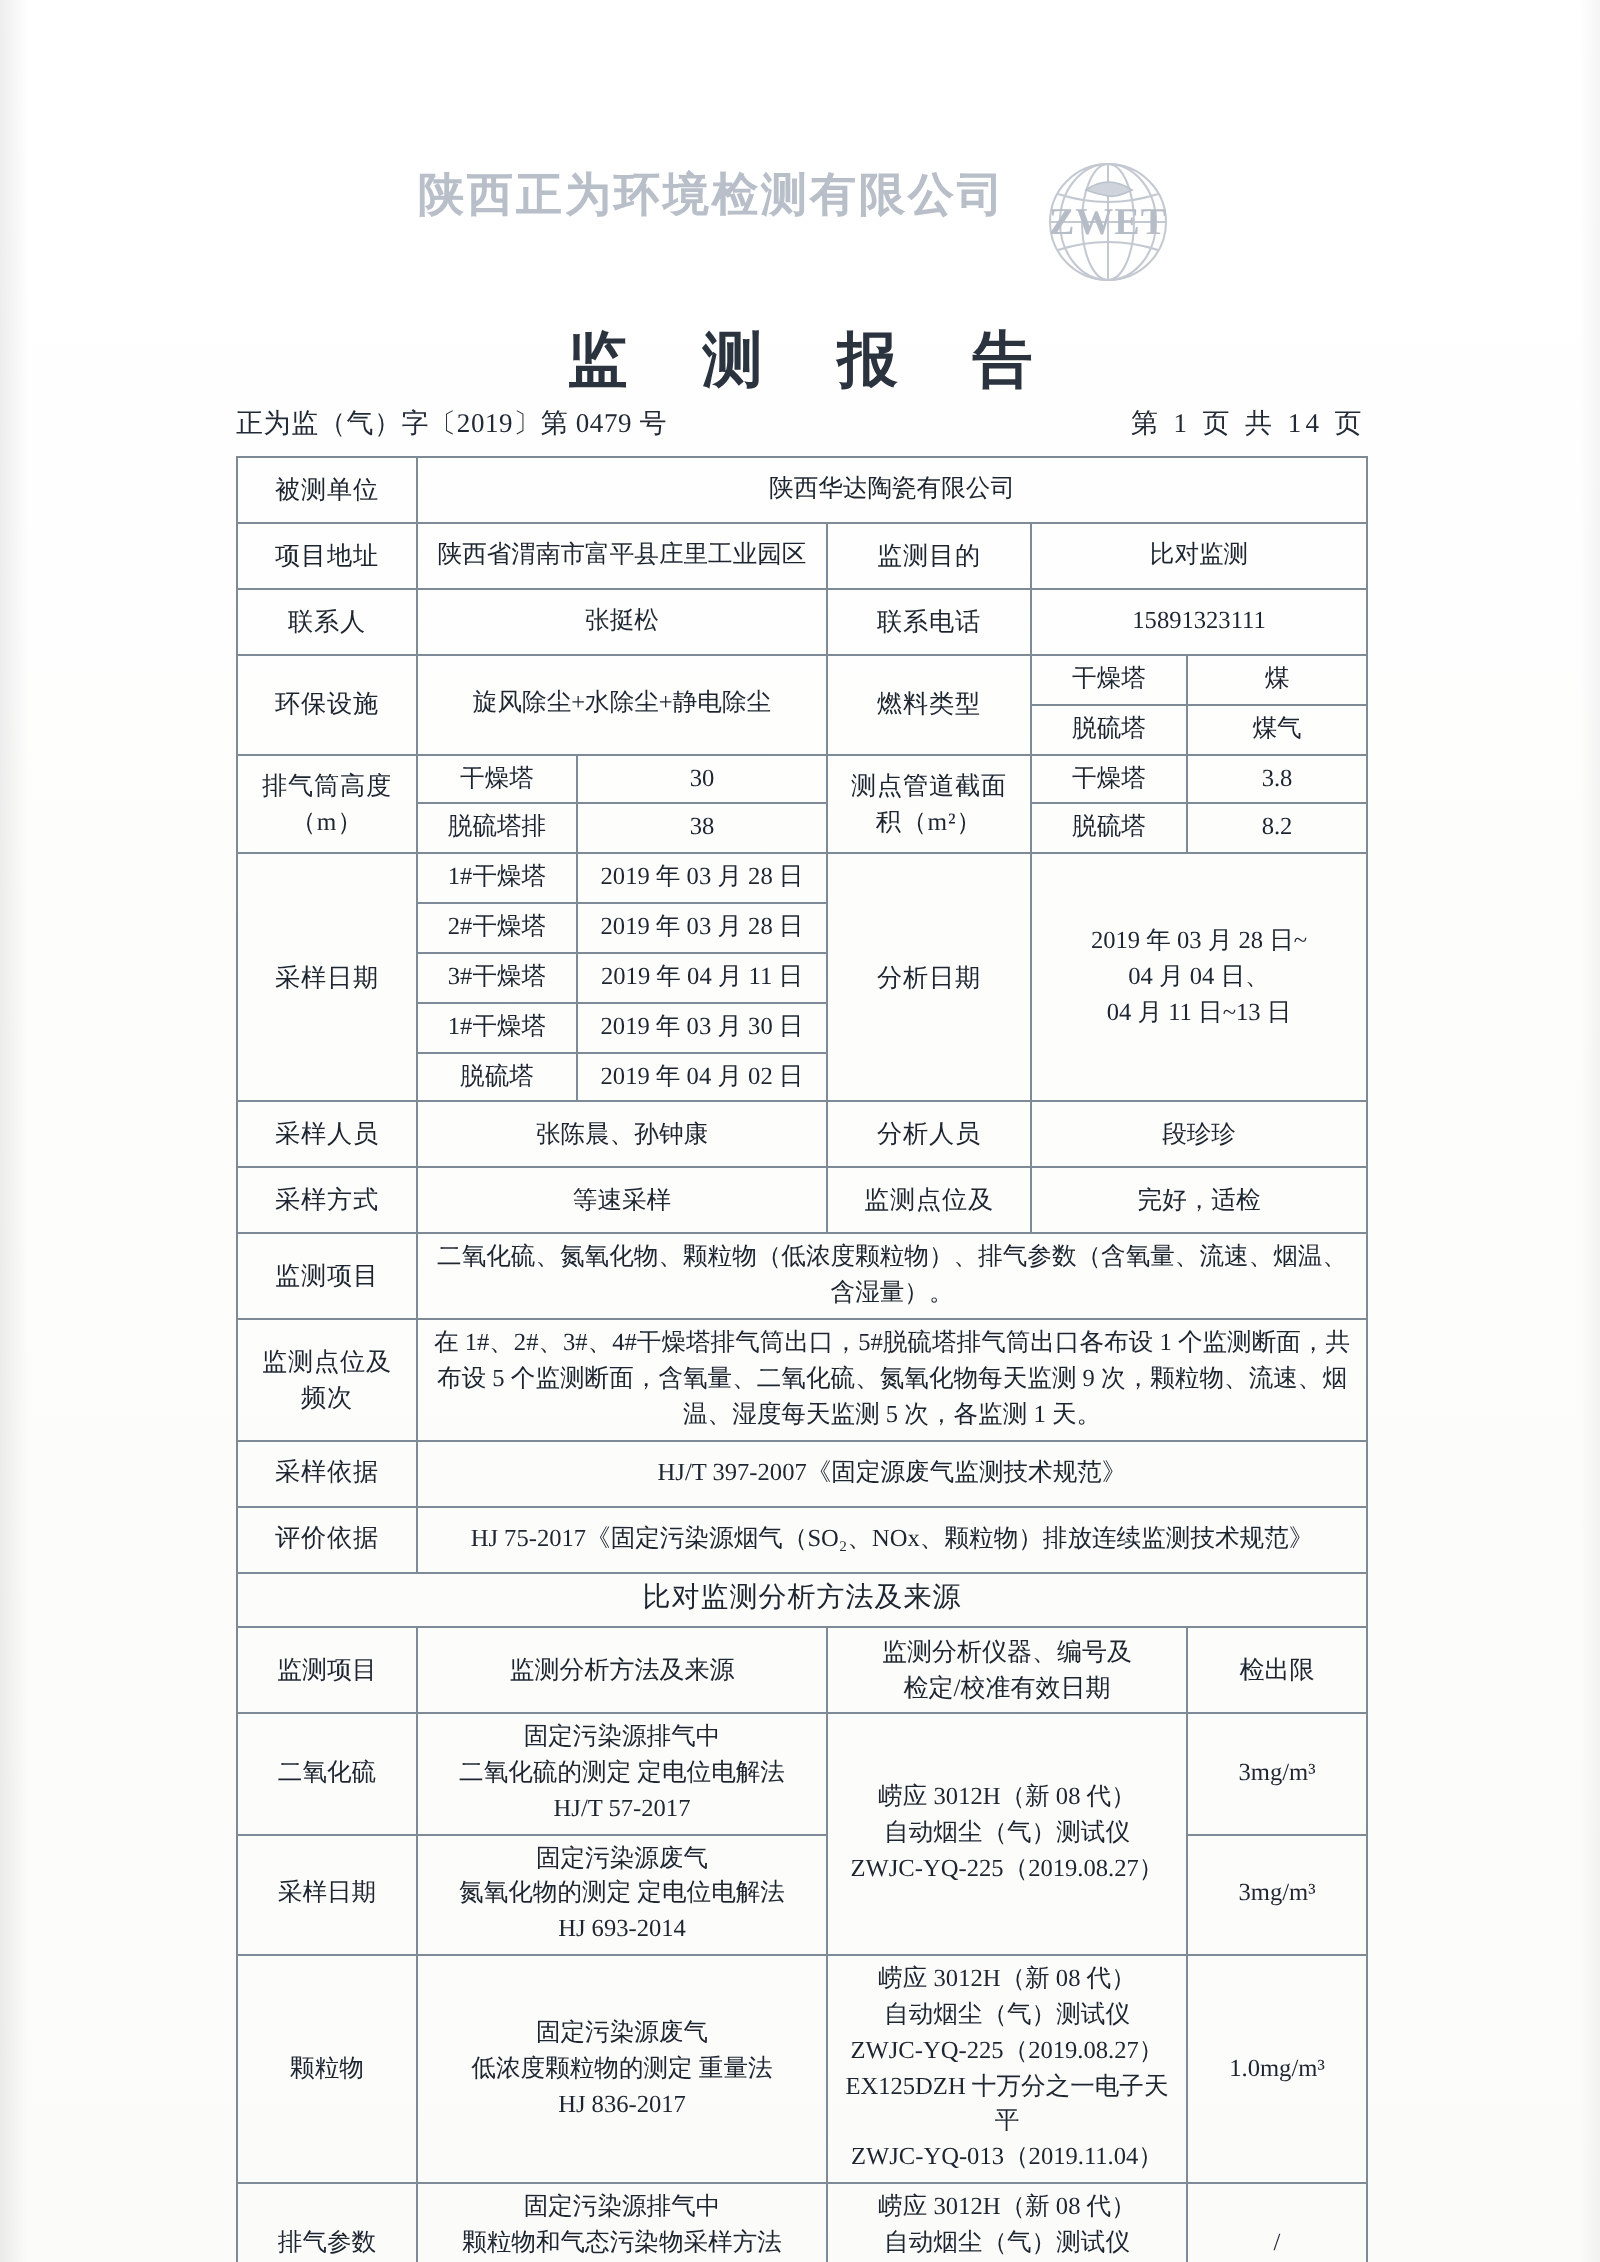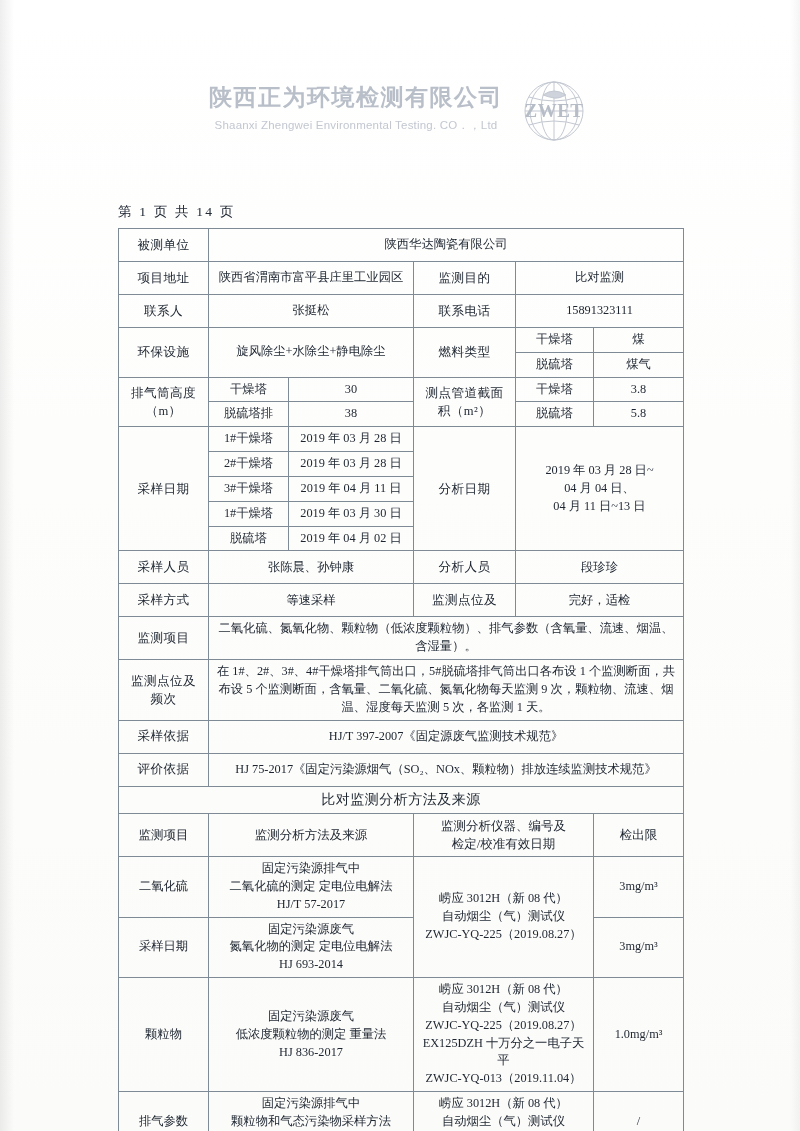--- a/index.html
+++ b/index.html
@@ -153,41 +153,42 @@
 <body>
 
 <div class="page">
   <div class="paper-tint"></div>
   <div class="edge-shadow"></div>
   <div class="edge-shadow-r"></div>
 
   <div class="letterhead">
     <div class="lh-text">
       <div class="lh-cn">陕西正为环境检测有限公司</div>
-      <div class="lh-en">Shaanxi Zhengwei Environmental Testing. CO．，Ltd</div>
     </div>
     <div class="lh-logo">
       <svg viewBox="0 0 74 74" width="74" height="74" aria-hidden="true">
         <g fill="none" stroke="#c3c8d1" stroke-width="1">
           <circle cx="37" cy="37" r="29"></circle>
           <ellipse cx="37" cy="37" rx="13" ry="29"></ellipse>
           <ellipse cx="37" cy="37" rx="24" ry="29"></ellipse>
           <line x1="8" y1="37" x2="66" y2="37"></line>
           <path d="M12 23 Q37 31 62 23"></path>
           <path d="M12 51 Q37 43 62 51"></path>
           <line x1="37" y1="8" x2="37" y2="66"></line>
         </g>
         <path d="M26 21 Q37 13 49 21 Q41 25 37 24 Q31 23 26 21 Z" fill="#cfd4dc" stroke="#bcc2cb" stroke-width="0.8"></path>
         <text x="37" y="43" text-anchor="middle" font-family="Liberation Serif, serif" font-size="19" font-weight="bold" fill="#b7bdc7" letter-spacing="0.5">ZWET</text>
       </svg>
     </div>
   </div>
 
+  <div class="doc-title">监 测 报 告</div>
 
   <div class="meta-line">
+    <span class="meta-no">正为监（气）字〔2019〕第 0479 号</span>
     <span class="meta-page">第 1 页 共 14 页</span>
   </div>
 
   <table class="tbl main">
     <colgroup>
       <col style="width:90px">
       <col style="width:80px">
       <col style="width:125px">
       <col style="width:102px">
       <col style="width:78px">
@@ -237,21 +238,21 @@
           <div>测点管道截面</div>
           <div>积（m²）</div>
         </td>
         <td class="val">干燥塔</td>
         <td class="val">3.8</td>
       </tr>
       <tr>
         <td class="val">脱硫塔排</td>
         <td class="val">38</td>
         <td class="val">脱硫塔</td>
-        <td class="val">5.8</td>
+        <td class="val">8.2</td>
       </tr>
 
       <tr>
         <td class="lbl" rowspan="5">采样日期</td>
         <td class="val">1#干燥塔</td>
         <td class="val">2019 年 03 月 28 日</td>
         <td class="lbl" rowspan="5">分析日期</td>
         <td class="val mline" colspan="2" rowspan="5">
           <div>2019 年 03 月 28 日~</div>
           <div>04 月 04 日、</div>

